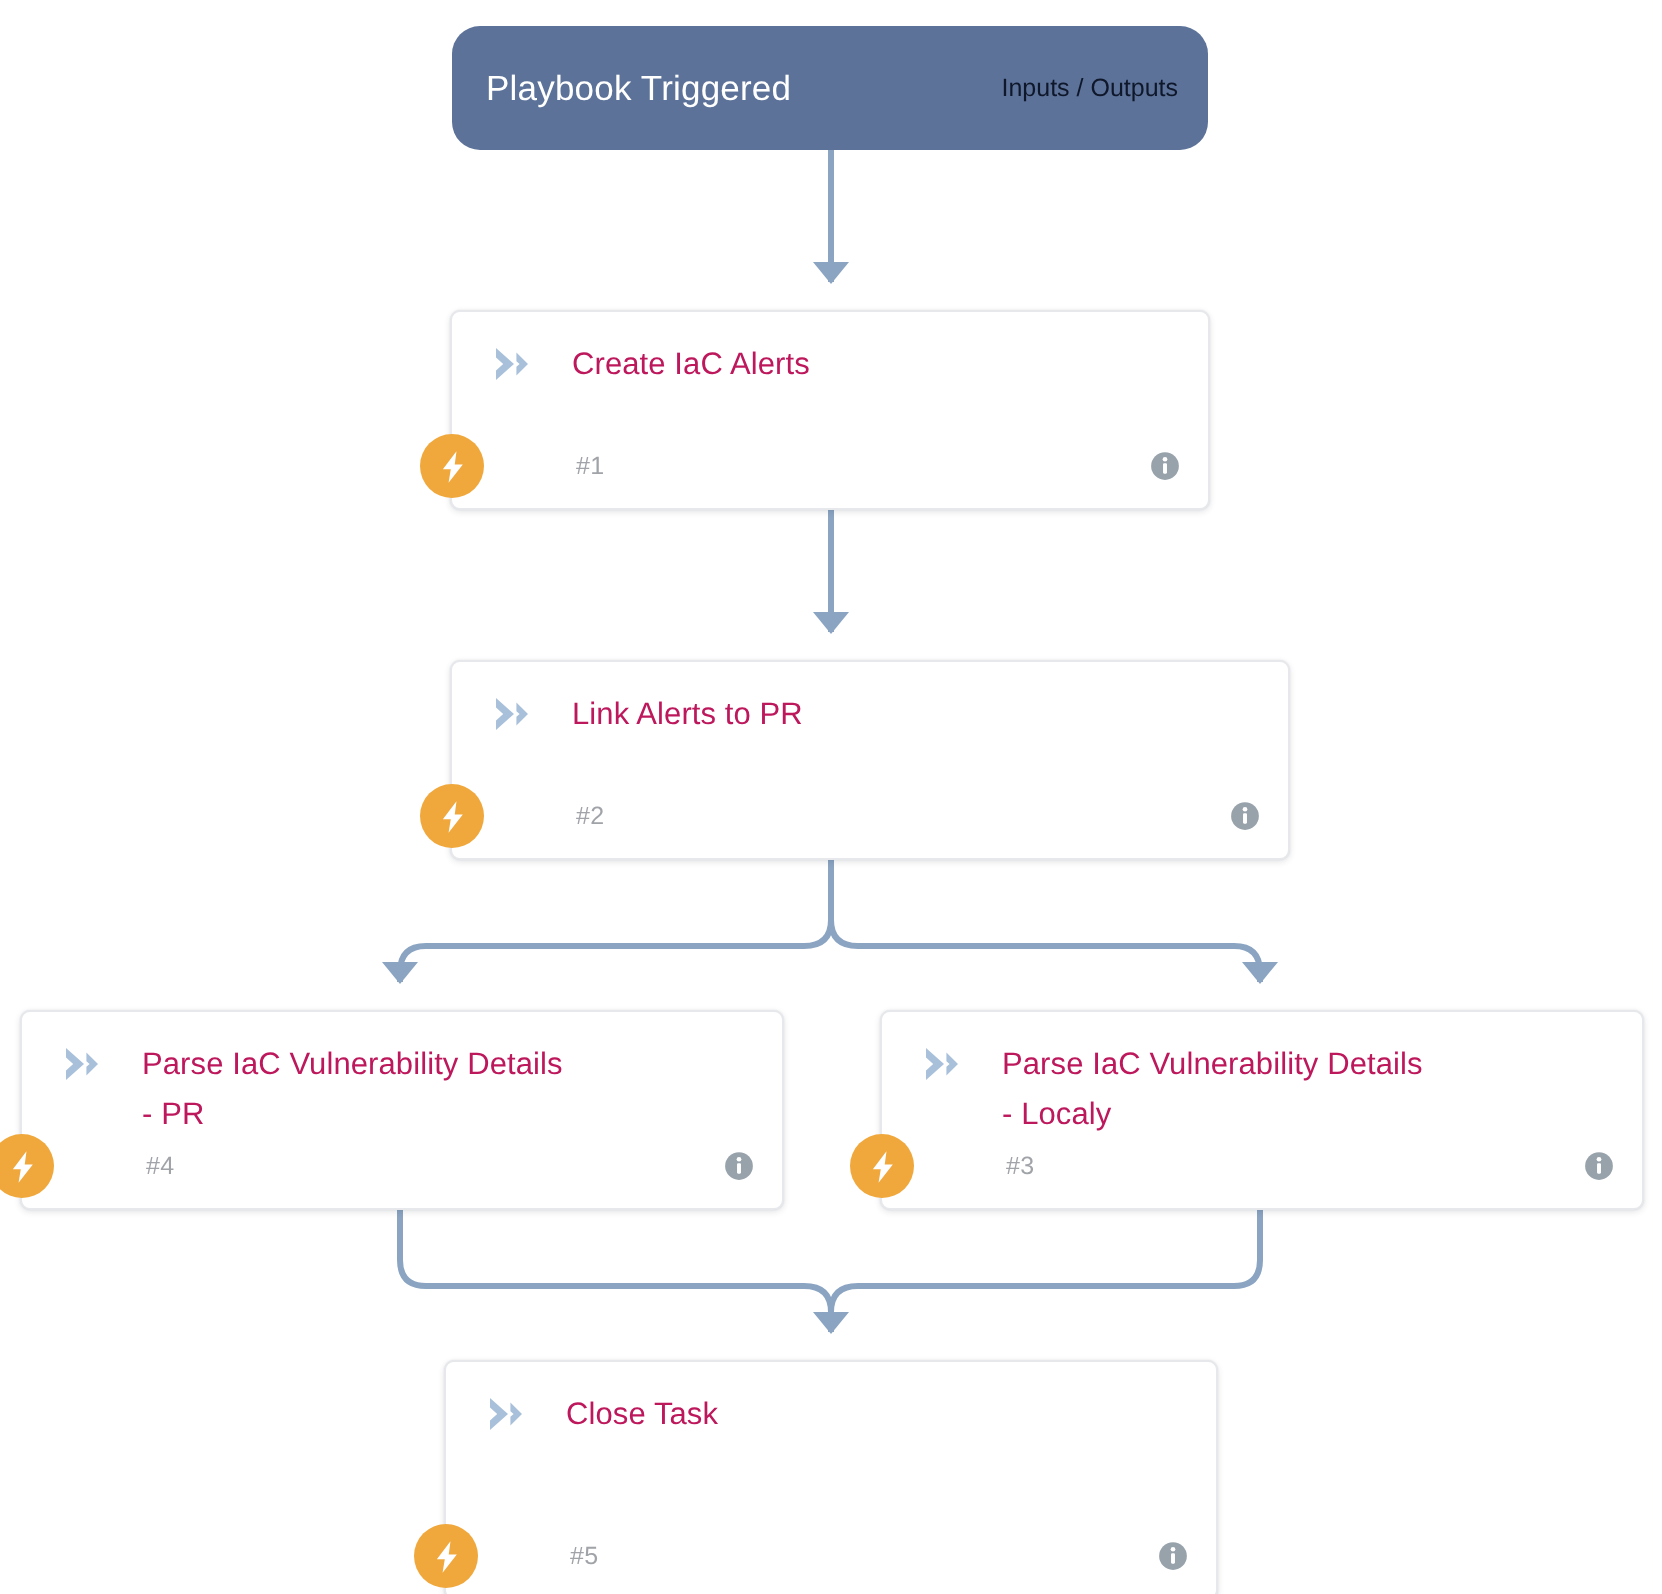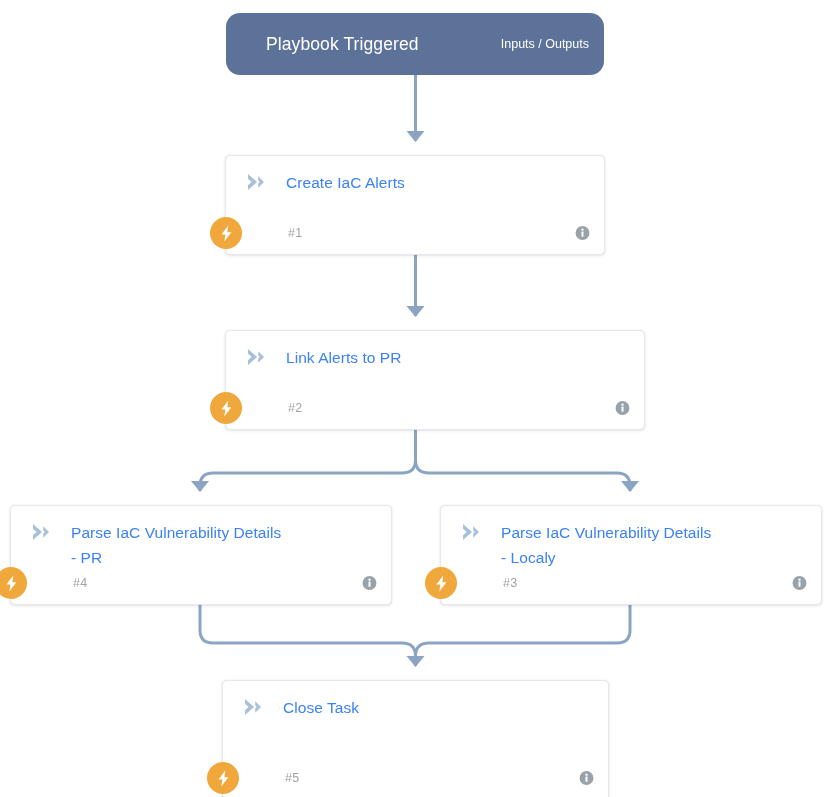--- a/index.html
+++ b/index.html
@@ -38,26 +38,26 @@
     background: #5c7299;
     border-radius: 14px;
     box-sizing: border-box;
     display: flex;
     align-items: center;
     z-index: 4;
   }
   .trigger-title {
     color: #ffffff;
     font-size: 17.5px;
-    margin-left: 40px;
+    margin-left: 17px;
     letter-spacing: 0.1px;
     white-space: nowrap;
   }
   .trigger-io {
-    color: #ffffff;
+    color: #0f172a;
     font-size: 12.5px;
     margin-left: auto;
     margin-right: 15px;
     white-space: nowrap;
   }
 
   
   .task-node {
     position: absolute;
     background: #ffffff;
@@ -75,21 +75,21 @@
   .chevron-icon {
     flex: 0 0 auto;
     width: 18px;
     height: 20px;
     margin-left: 6px;
     margin-top: 2px;
   }
   .task-title {
     margin-left: 22px;
     font-size: 15.5px;
-    color: #3b82f6;
+    color: #be185d;
     line-height: 25px;
     letter-spacing: 0.05px;
     white-space: pre-line;
   }
   .task-foot {
     position: absolute;
     left: 0;
     bottom: 0;
     width: 100%;
     height: 42px;

